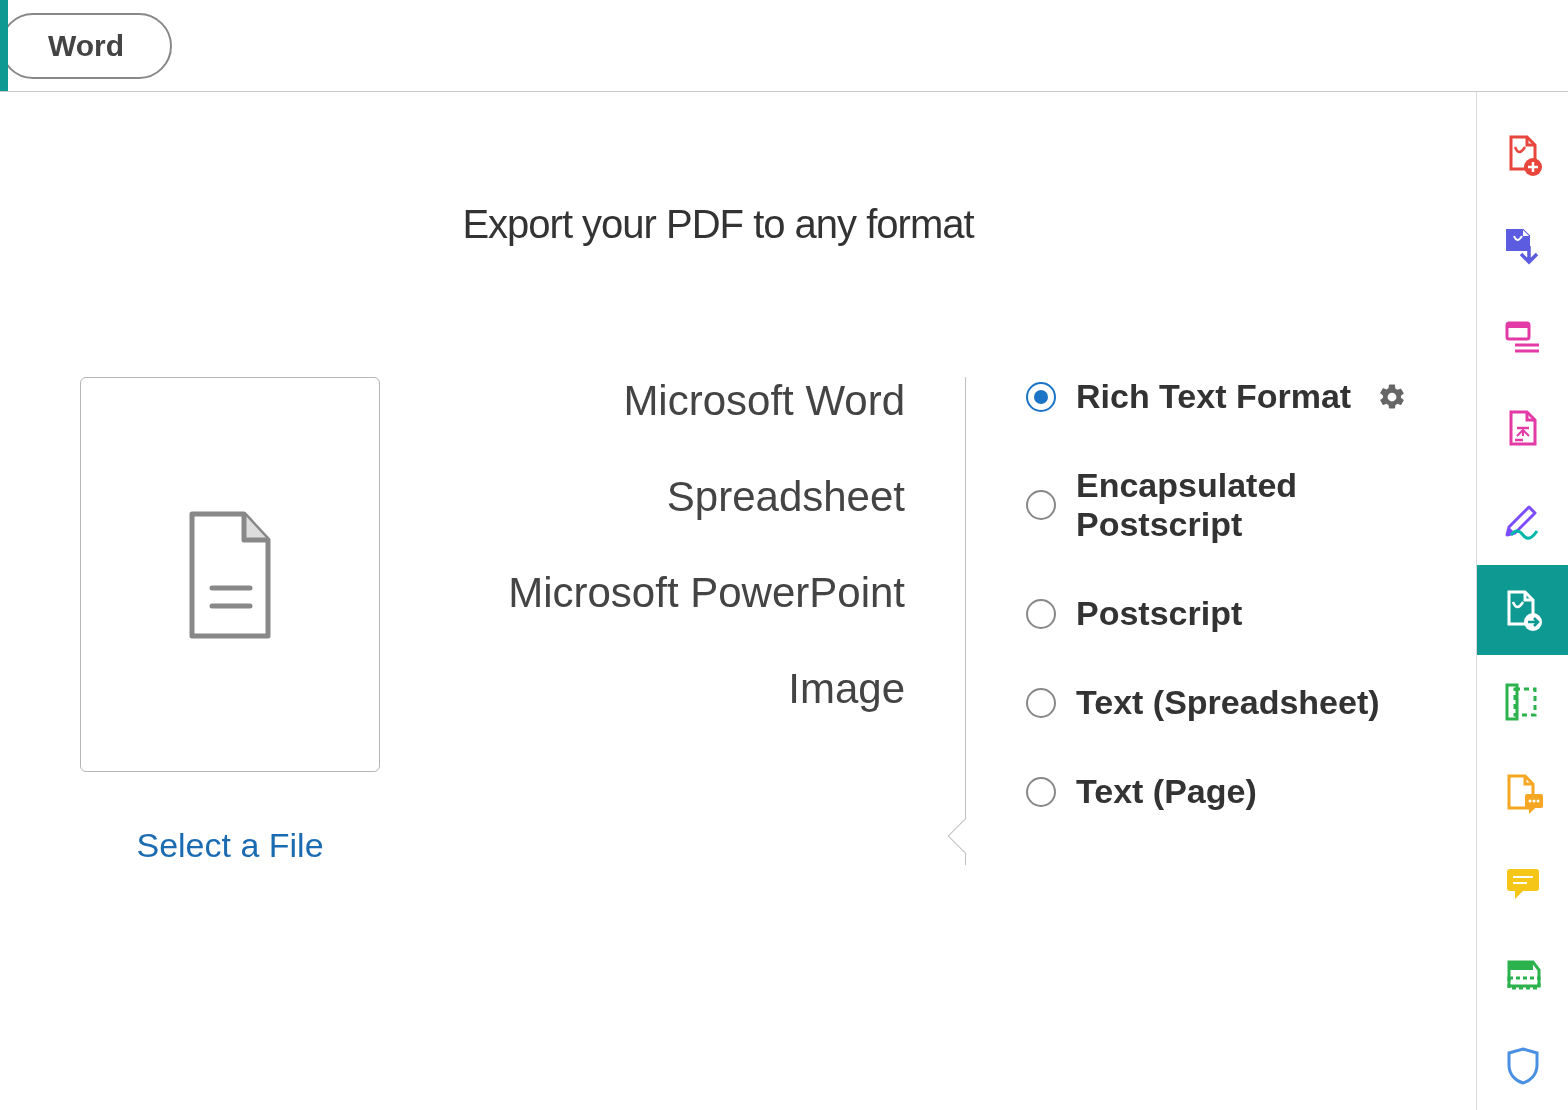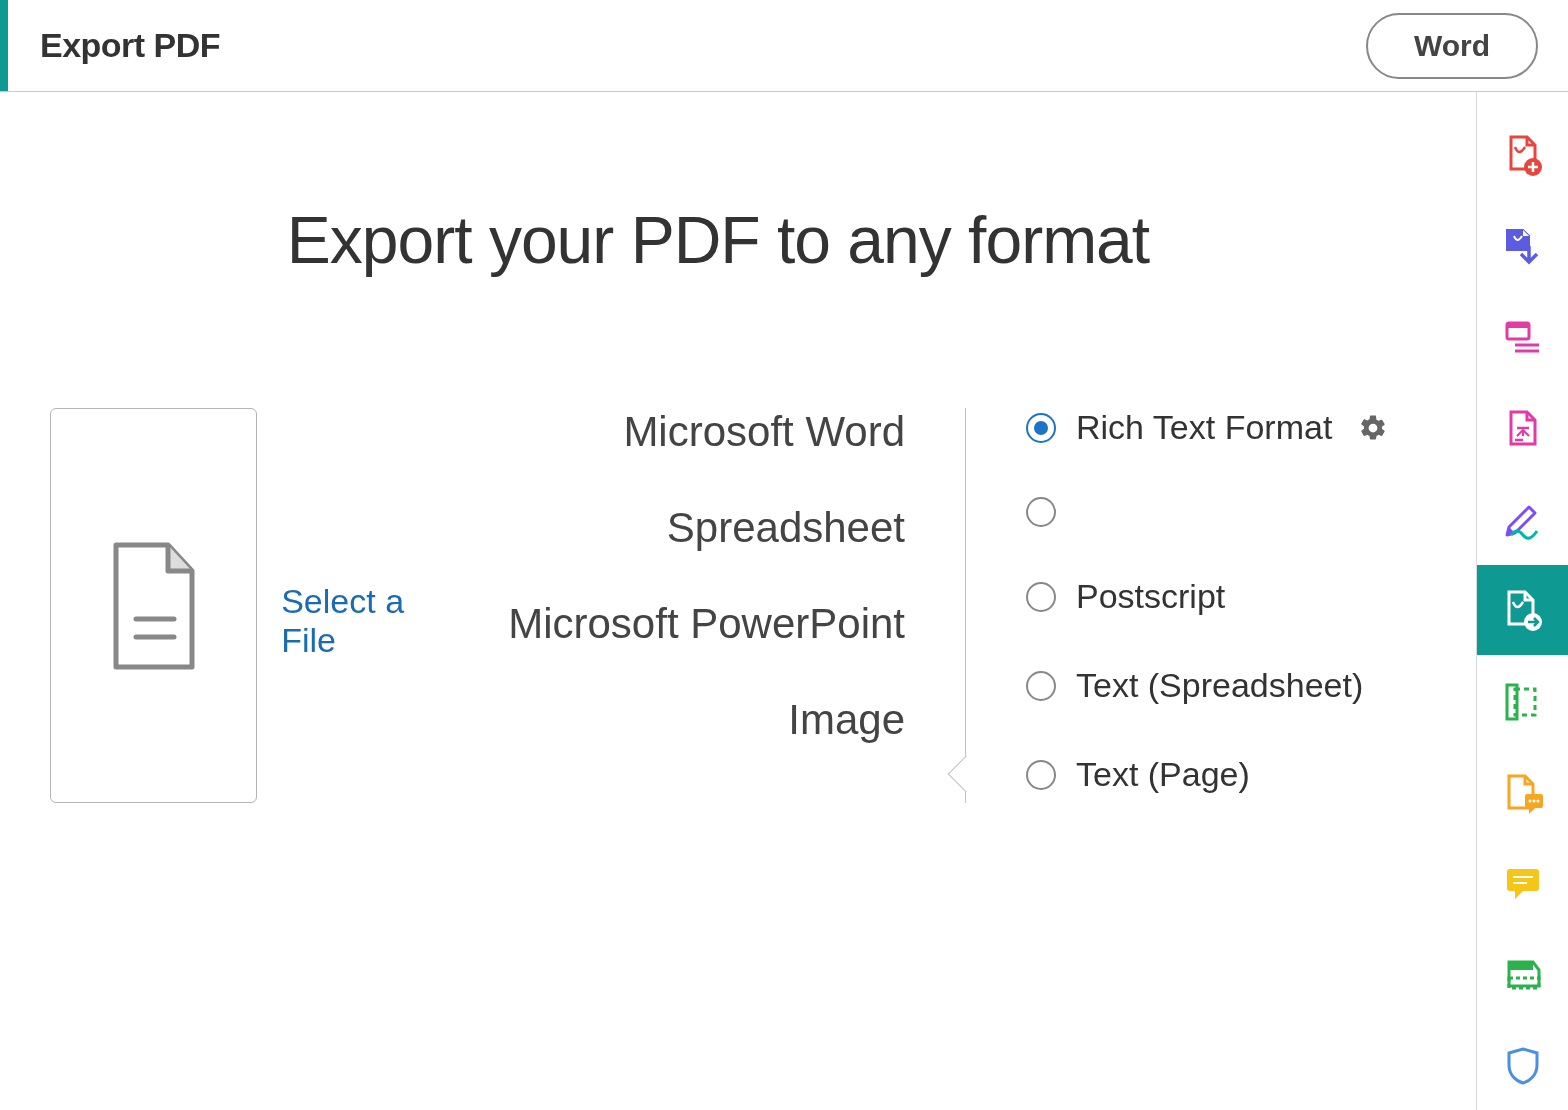--- a/index.html
+++ b/index.html
@@ -73,40 +73,40 @@
       justify-content: center;
       cursor: pointer;
     }
     .tool-rail-item.active {
       background: #0e9a93;
     }
 
     
     .main-heading {
       text-align: center;
-      font-size: 66px;
+      font-size: 40px;
       font-weight: 400;
       color: #333;
       margin-top: 110px;
       letter-spacing: -1px;
       padding-right: 40px;
     }
 
     
     .content {
       display: flex;
       margin-top: 130px;
       gap: 0;
     }
 
     
     .file-col {
       width: 360px;
       display: flex;
-      flex-direction: row;
+      flex-direction: column;
       align-items: center;
       gap: 24px;
     }
     .file-drop {
       width: 300px;
       height: 395px;
       border: 1px solid #b5b5b5;
       border-radius: 6px;
       display: flex;
       align-items: center;
@@ -161,20 +161,21 @@
       padding-left: 60px;
       display: flex;
       flex-direction: column;
       gap: 50px;
     }
     .opt-row {
       display: flex;
       align-items: center;
       gap: 20px;
       cursor: pointer;
+      font-weight: bold;
     }
     .radio {
       width: 30px; height: 30px;
       border: 2px solid #888;
       border-radius: 50%;
       position: relative;
       flex-shrink: 0;
     }
     .radio.checked {
       border-color: #1b74c5;
@@ -196,21 +197,20 @@
       margin-left: 6px;
     }
 
     svg { display: block; }
   </style>
 </head>
 <body>
 
 <div class="header">
   <div class="header-accent"></div>
-  <div class="header-title">Export PDF</div>
   <button class="close-btn">Word</button>
 </div>
 
 <div class="layout">
   <div class="main">
 
     <h1 class="main-heading">Export your PDF to any format</h1>
 
     <div class="content">
 
@@ -241,20 +241,21 @@
           <span class="radio checked"></span>
           <span class="opt-label">Rich Text Format</span>
           <span class="gear-icon">
             <svg width="30" height="30" viewBox="0 0 24 24">
               <path fill="#666" d="M19.14 12.94a7.07 7.07 0 0 0 .06-.94 7.07 7.07 0 0 0-.06-.94l2.03-1.58a.5.5 0 0 0 .12-.64l-1.92-3.32a.5.5 0 0 0-.61-.22l-2.39.96a7.03 7.03 0 0 0-1.62-.94l-.36-2.54A.5.5 0 0 0 13.9 2h-3.84a.5.5 0 0 0-.49.42l-.36 2.54c-.58.24-1.12.56-1.62.94l-2.39-.96a.5.5 0 0 0-.61.22L2.67 8.48a.5.5 0 0 0 .12.64l2.03 1.58c-.04.31-.06.63-.06.94s.02.63.06.94l-2.03 1.58a.5.5 0 0 0-.12.64l1.92 3.32c.14.24.42.33.61.22l2.39-.96c.5.38 1.04.7 1.62.94l.36 2.54c.04.24.25.42.49.42h3.84c.24 0 .45-.18.49-.42l.36-2.54c.58-.24 1.12-.56 1.62-.94l2.39.96c.24.1.5 0 .61-.22l1.92-3.32a.5.5 0 0 0-.12-.64l-2.03-1.58zM12 15.5A3.5 3.5 0 1 1 12 8.5a3.5 3.5 0 0 1 0 7z"></path>
             </svg>
           </span>
         </div>
         <div class="opt-row">
           <span class="radio"></span>
+          <span class="opt-label">Encapsulated Postscript</span>
         </div>
         <div class="opt-row">
           <span class="radio"></span>
           <span class="opt-label">Postscript</span>
         </div>
         <div class="opt-row">
           <span class="radio"></span>
           <span class="opt-label">Text (Spreadsheet)</span>
         </div>
         <div class="opt-row">

